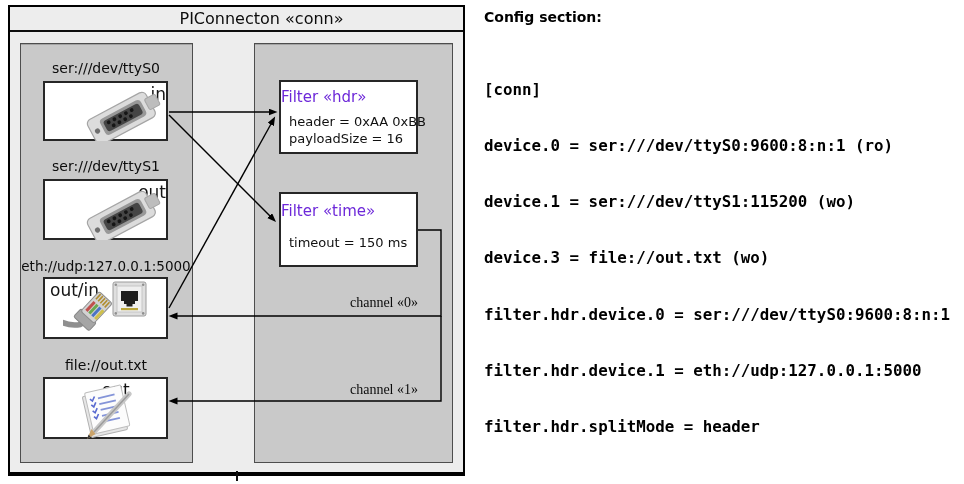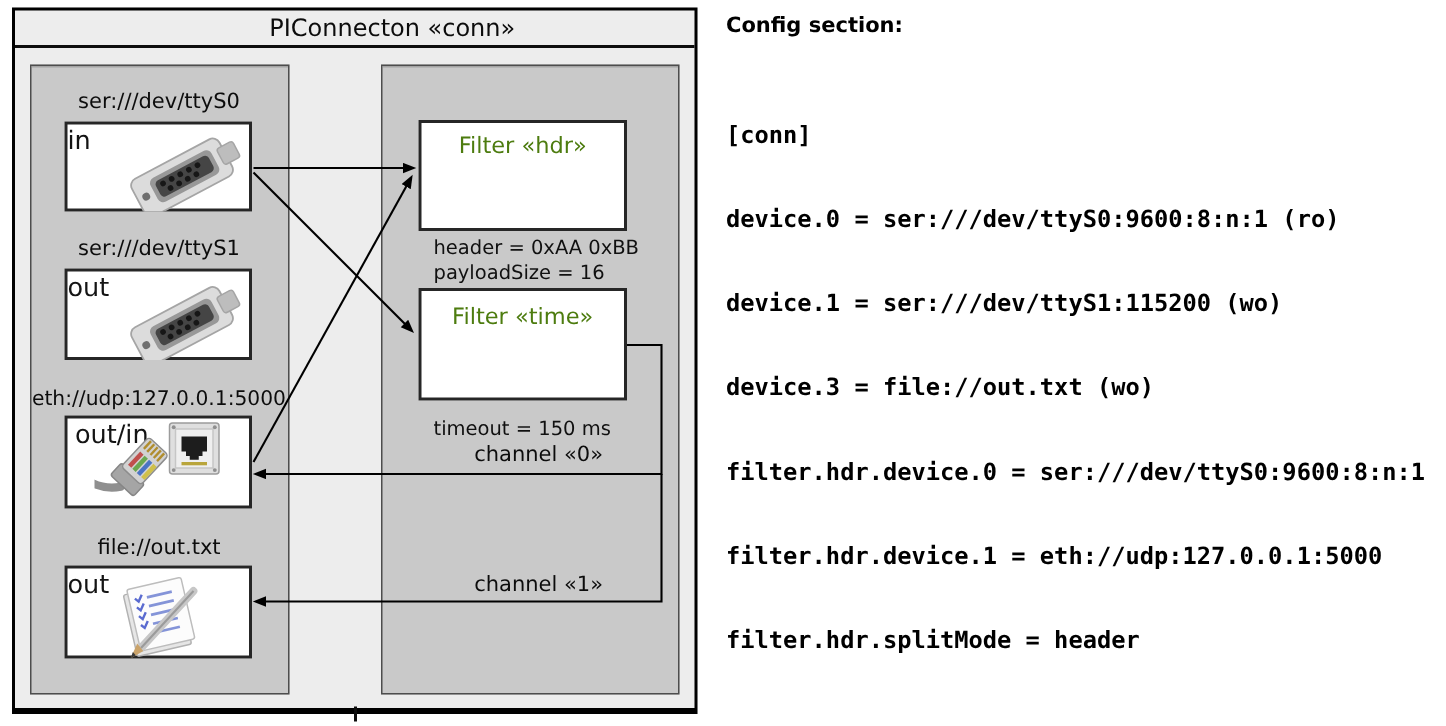--- a/index.html
+++ b/index.html
@@ -15,29 +15,29 @@
   #title-sep{left:10px;top:30px;width:453px;height:2px;background:#0d0d0d;}
 
   .panel{background:#c9c9c9;border:1.5px solid #4d4d4d;box-shadow:inset 0 1px 0 rgba(0,0,0,.18);}
   #devices-panel{left:20px;top:43px;width:173px;height:420px;}
   #filters-panel{left:254px;top:43px;width:199px;height:420px;}
   #filters-label{left:254px;top:46px;width:199px;text-align:center;font-size:15px;}
 
   .dev-uri{left:11px;width:190px;text-align:center;font-size:14px;color:#0c0c0c;white-space:nowrap;}
   .dev-uri.small{font-size:13.5px;}
   .dev-box{left:43px;width:125px;background:#fff;border:2px solid #262626;}
-  .dev-mode{position:absolute;left:0;top:1px;width:100%;text-align:left;font-size:17px;color:#141414;}
+  .dev-mode{position:absolute;left:0;top:1px;width:100%;text-align:right;font-size:17px;color:#141414;}
   .dev-mode.left{width:auto;left:5px;text-align:left;}
   .devicon{position:absolute;overflow:visible;}
 
   .filter-box{left:279px;width:139px;background:#fff;border:2px solid #262626;}
-  .filter-title{position:absolute;left:0;width:100%;text-align:center;font-size:15px;color:#4d7c0f;}
-  .filter-props{position:absolute;left:8px;font-size:13px;line-height:17px;color:#101010;white-space:nowrap;margin-top:44px;}
-
-  .chan-label{left:284px;width:118px;text-align:right;font-size:14px;color:#0c0c0c;}
+  .filter-title{position:absolute;left:0;width:100%;text-align:left;font-size:15px;color:#6d28d9;}
+  .filter-props{position:absolute;left:8px;font-size:13px;line-height:17px;color:#101010;white-space:nowrap;}
+
+  .chan-label{left:300px;width:118px;text-align:right;font-size:14px;color:#0c0c0c;font-family:Liberation Serif, serif;}
 
   #bottom-tick{left:236px;top:471px;width:2px;height:10px;background:#0d0d0d;}
 
   #wires{left:0;top:0;width:964px;height:484px;pointer-events:none;}
 
   
   #config-heading{left:484px;top:9px;font-family:"DejaVu Sans","Liberation Sans",sans-serif;
                   font-weight:bold;font-size:14px;color:#000;}
   #config-lines{left:484px;top:43px;font-family:"DejaVu Sans Mono","Liberation Mono",monospace;
                 font-weight:bold;font-size:15.8px;line-height:18.75px;color:#000;white-space:pre;}

